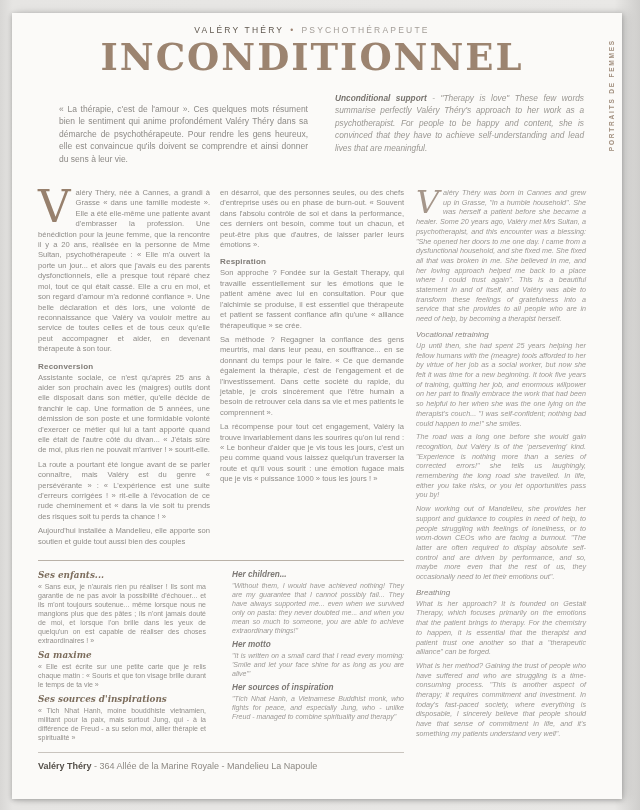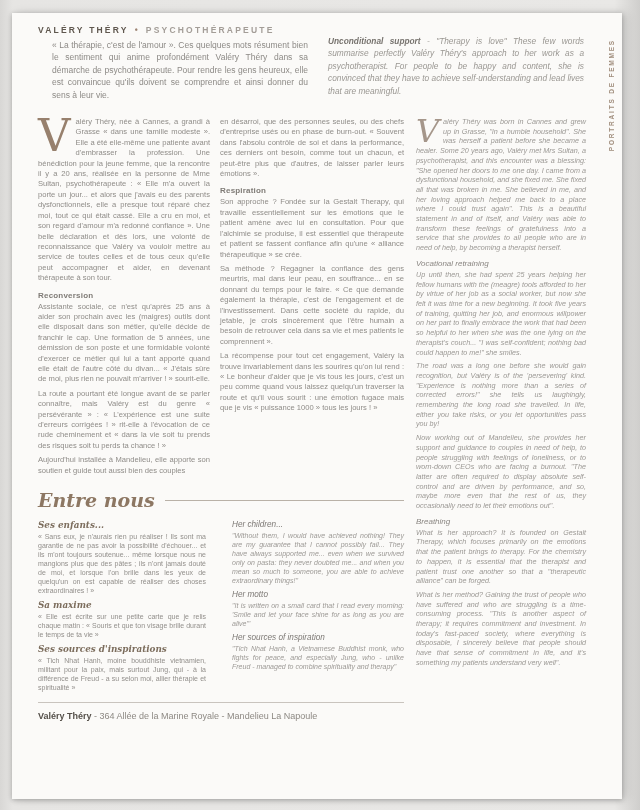--- a/index.html
+++ b/index.html
@@ -5,29 +5,29 @@
   html,body{margin:0;padding:0;width:640px;height:810px;overflow:hidden;
     background:#dedddb;font-family:"Liberation Sans",sans-serif;}
   .scan{position:relative;width:640px;height:810px;
     background:linear-gradient(90deg,#d8d7d5 0,#e6e5e3 2%,#e9e8e6 96%,#cfcecc 100%);}
   .sheet{position:absolute;left:12px;top:13px;width:610px;height:786px;background:#fbfaf8;
     box-shadow:0 1px 5px rgba(0,0,0,.28),5px 0 10px rgba(0,0,0,.10);}
   .margin-label{position:absolute;right:7px;top:26px;writing-mode:vertical-rl;transform:rotate(180deg);
     font-size:6.5px;letter-spacing:1.8px;color:#a08d7c;font-weight:700;}
   .content{position:absolute;left:0;top:0;right:0;bottom:0;padding:12px 36px 10px 26px;box-sizing:border-box;}
   
-  .kicker{text-align:left;font-size:8.5px;letter-spacing:2.2px;font-weight:700;}
+  .kicker{text-align:center;font-size:8.5px;letter-spacing:2.2px;font-weight:400;}
   .k-name{color:#5f574e}
   .k-dot{color:#9d8473;margin:0 6px}
   .k-role{color:#a39d97}
   .title-1{text-align:center;font-weight:300;font-size:32px;letter-spacing:7px;color:#55534f;margin:9px 0 2px;}
   .title-2{text-align:center;font-family:"DejaVu Serif",serif;font-weight:700;font-size:37px;letter-spacing:2px;color:#9c8470;margin:0 0 13px;}
   
   .intro-row{display:flex;gap:16px;margin:0 2px 12px 10px;}
-  .intro-fr{flex:1;font-size:8.5px;line-height:12.4px;color:#8d8a86;text-align:justify;margin:4px;}
+  .intro-fr{flex:1;font-size:8.5px;line-height:12.4px;color:#8d8a86;text-align:justify;margin:11px;}
   .intro-en{flex:1;font-style:italic;font-size:8.3px;line-height:12.4px;color:#9a9792;text-align:justify;margin:0;}
   .intro-en .lead{font-weight:700;color:#77736e;}
   
   .body-row{display:flex;gap:12px;}
   .left-zone{flex:0 0 366px;display:flex;flex-direction:column;}
   .fr-cols{display:flex;gap:10px;}
   .c1{width:172px;flex:0 0 172px;}
   .c2{flex:1;}
   .p{font-size:7.6px;line-height:10.4px;color:#8f8c88;text-align:justify;margin:0;}
   .p + .p{margin-top:4px;}
@@ -40,39 +40,40 @@
   
   .entre-nous{margin-top:13px;}
   .en-head-row{display:flex;align-items:center;gap:10px;margin-bottom:4px;}
   .en-title{font-family:"DejaVu Serif",serif;font-style:italic;font-weight:700;font-size:19px;color:#8d7763;margin:0;}
   .en-rule{flex:1;height:1px;background:#b9b1a7;}
   .en-cols{display:flex;gap:26px;}
   .en-col-fr{width:168px;flex:0 0 168px;}
   .en-col-en{flex:1;}
   .ens-h-fr{font-family:"DejaVu Serif",serif;font-style:italic;font-weight:700;font-size:8.8px;color:#7c6d5d;margin:5px 0 2px;}
   .ens-p-fr{font-size:7px;line-height:9px;color:#928f8b;text-align:justify;margin:0;}
-  .ens-h-en{font-style:italic;font-weight:400;font-size:8.2px;color:#7d7975;margin:5px 0 2px;}
+  .ens-h-en{font-style:italic;font-weight:700;font-size:8.2px;color:#7d7975;margin:5px 0 2px;}
   .ens-p-en{font-style:italic;font-size:7px;line-height:9px;color:#9c9995;text-align:justify;margin:0;}
   
   .footer{margin-top:10px;}
   .f-rule{height:1px;background:#c9c4be;margin-bottom:8px;}
   .f-line1{font-size:9px;color:#8d8983;margin:0;}
   .f-line1 b{color:#55504a;font-weight:700;}
 </style>
 </head>
 <body>
 
 <div class="scan">
   <div class="sheet">
     <div class="margin-label">PORTRAITS DE FEMMES</div>
     <div class="content">
 
       <div class="kicker">
         <span class="k-name">VALÉRY THÉRY</span><span class="k-dot">•</span><span class="k-role">PSYCHOTHÉRAPEUTE</span>
       </div>
+      <div class="title-2">INCONDITIONNEL</div>
 
       <div class="intro-row">
         <p class="intro-fr">« La thérapie, c'est de l'amour ». Ces quelques mots résument bien le sentiment qui anime profondément Valéry Théry dans sa démarche de psychothérapeute. Pour rendre les gens heureux, elle est convaincue qu'ils doivent se comprendre et ainsi donner du sens à leur vie.</p>
         <p class="intro-en"><span class="lead">Unconditional support</span> <span>- "Therapy is love" These few words summarise perfectly Valéry Théry's approach to her work as a psychotherapist. For people to be happy and content, she is convinced that they have to achieve self-understanding and lead lives that are meaningful.</span></p>
       </div>
 
       <div class="body-row">
         <div class="left-zone">
           <div class="fr-cols">
             <div class="c1">
@@ -86,21 +87,20 @@
               <p class="p">en désarroi, que des personnes seules, ou des chefs d'entreprise usés ou en phase de burn-out. « Souvent dans l'absolu contrôle de soi et dans la performance, ces derniers ont besoin, comme tout un chacun, et peut-être plus que d'autres, de laisser parler leurs émotions ».</p>
               <div class="fr-h">Respiration</div>
               <p class="p">Son approche ? Fondée sur la Gestalt Therapy, qui travaille essentiellement sur les émotions que le patient amène avec lui en consultation. Pour que l'alchimie se produise, il est essentiel que thérapeute et patient se fassent confiance afin qu'une « alliance thérapeutique » se crée.</p>
               <p class="p">Sa méthode ? Regagner la confiance des gens meurtris, mal dans leur peau, en souffrance... en se donnant du temps pour le faire. « Ce que demande également la thérapie, c'est de l'engagement et de l'investissement. Dans cette société du rapide, du jetable, je crois sincèrement que l'être humain a besoin de retrouver cela dans sa vie et mes patients le comprennent ».</p>
               <p class="p">La récompense pour tout cet engagement, Valéry la trouve invariablement dans les sourires qu'on lui rend : « Le bonheur d'aider que je vis tous les jours, c'est un peu comme quand vous laissez quelqu'un traverser la route et qu'il vous sourit : une émotion fugace mais que je vis « puissance 1000 » tous les jours ! »</p>
             </div>
           </div>
 
           <div class="entre-nous">
             <div class="en-head-row">
-              <div class="en-title">Entre nous</div>
               <div class="en-rule"></div>
             </div>
             <div class="en-cols">
               <div class="en-col-fr">
                 <div class="ens-h-fr">Ses enfants...</div>
                 <p class="ens-p-fr">« Sans eux, je n'aurais rien pu réaliser ! Ils sont ma garantie de ne pas avoir la possibilité d'échouer... et ils m'ont toujours soutenue... même lorsque nous ne mangions plus que des pâtes ; ils n'ont jamais douté de moi, et lorsque l'on brille dans les yeux de quelqu'un on est capable de réaliser des choses extraordinaires ! »</p>
                 <div class="ens-h-fr">Sa maxime</div>
                 <p class="ens-p-fr">« Elle est écrite sur une petite carte que je relis chaque matin : « Souris et que ton visage brille durant le temps de ta vie »</p>
                 <div class="ens-h-fr">Ses sources d'inspirations</div>
                 <p class="ens-p-fr">« Tich Nhat Hanh, moine bouddhiste vietnamien, militant pour la paix, mais surtout Jung, qui - à la différence de Freud - a su selon moi, allier thérapie et spiritualité »</p>

